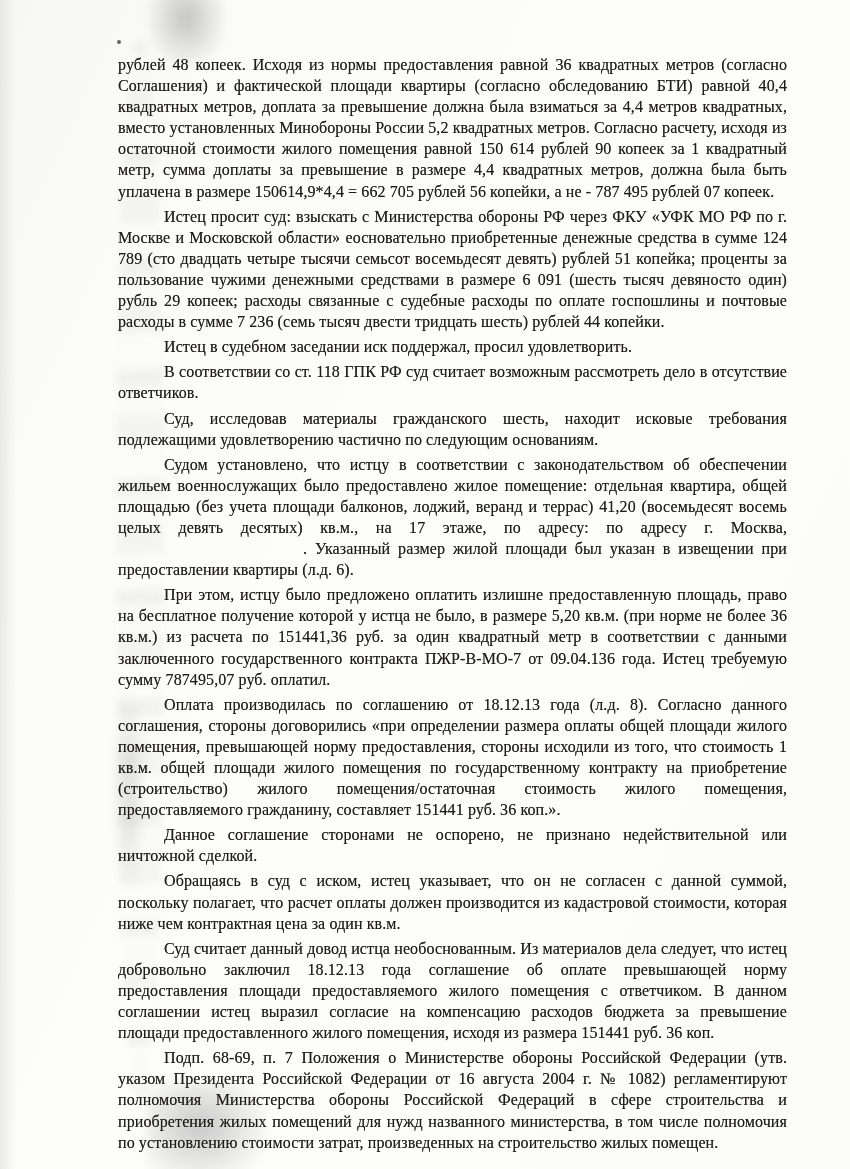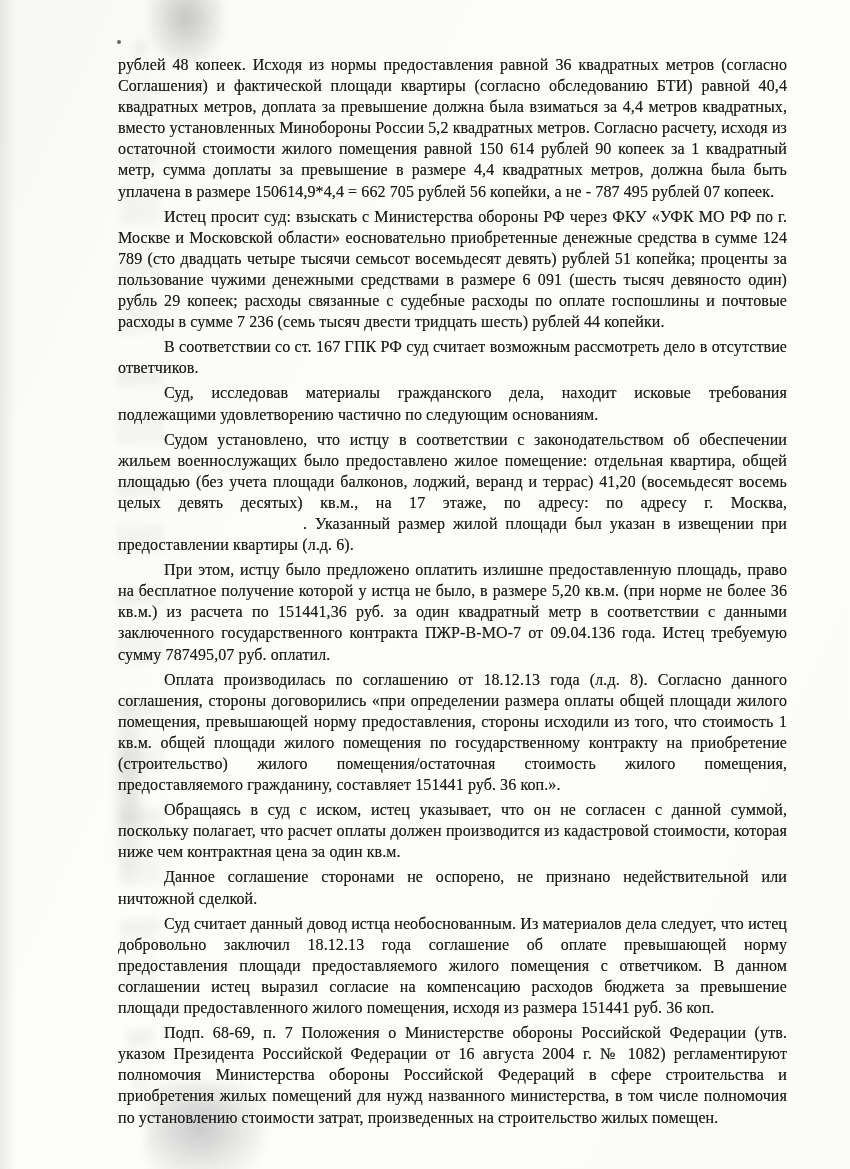--- a/index.html
+++ b/index.html
@@ -84,23 +84,24 @@
   <div class="edge-shade"></div>
   <div class="smudge smudge-top"></div>
   <div class="smudge smudge-left"></div>
   <div class="smudge smudge-mid"></div>
   <div class="smudge smudge-bottom"></div>
   <div class="speck"></div>
 
   <div class="textblock">
       <p class="no-indent">рублей 48 копеек. Исходя из нормы предоставления равной 36 квадратных метров (согласно Соглашения) и фактической площади квартиры (согласно обследованию БТИ) равной 40,4 квадратных метров, доплата за превышение должна была взиматься за 4,4 метров квадратных, вместо установленных Минобороны России 5,2 квадратных метров. Согласно расчету, исходя из остаточной стоимости жилого помещения равной 150 614 рублей 90 копеек за 1 квадратный метр, сумма доплаты за превышение в размере 4,4 квадратных метров, должна была быть  уплачена в размере 150614,9*4,4 = 662 705 рублей 56 копейки, а не - 787 495 рублей 07 копеек.</p>
       <p>Истец просит суд: взыскать с Министерства обороны РФ через ФКУ «УФК МО РФ по г. Москве и Московской области» еосновательно приобретенные денежные средства в сумме 124 789 (сто двадцать четыре тысячи семьсот восемьдесят девять) рублей 51 копейка; проценты за пользование чужими денежными средствами в размере 6 091 (шесть тысяч девяносто один) рубль 29 копеек; расходы связанные с судебные расходы по оплате госпошлины и почтовые расходы в сумме 7 236 (семь тысяч двести тридцать шесть) рублей 44 копейки.</p>
-      <p>В соответствии со ст. 167 ГПК РФ  суд считает возможным рассмотреть дело в отсутствие ответчиков.</p>
-      <p>Суд, исследовав материалы гражданского дела, находит исковые требования подлежащими удовлетворению частично по следующим основаниям.</p>
+      <p>Истец в судебном заседании иск поддержал, просил удовлетворить.</p>
+      <p>В соответствии со ст. 118 ГПК РФ  суд считает возможным рассмотреть дело в отсутствие ответчиков.</p>
+      <p>Суд, исследовав материалы гражданского шесть, находит исковые требования подлежащими удовлетворению частично по следующим основаниям.</p>
       <p>Судом установлено, что истцу в соответствии с законодательством об обеспечении жильем военнослужащих было предоставлено жилое помещение: отдельная квартира, общей площадью (без учета площади балконов, лоджий, веранд и террас) 41,20 (восемьдесят восемь целых девять десятых) кв.м., на 17 этаже, по адресу: по адресу г. Москва,<span class="gap" style="width: 185px;"></span>. Указанный размер жилой площади был указан в извещении при предоставлении квартиры (л.д. 6).</p>
       <p>При этом, истцу было предложено оплатить излишне предоставленную площадь, право на бесплатное получение которой у истца не было,  в размере  5,20 кв.м. (при норме не более 36 кв.м.) из расчета по 151441,36 руб. за один квадратный метр в соответствии с данными заключенного государственного контракта ПЖР-В-МО-7 от 09.04.136 года. Истец требуемую сумму  787495,07 руб. оплатил.</p>
       <p>Оплата производилась по соглашению от 18.12.13 года (л.д. 8). Согласно данного соглашения, стороны договорились «при определении размера оплаты общей площади жилого помещения, превышающей норму предоставления, стороны исходили из того, что стоимость 1 кв.м. общей площади жилого помещения по государственному контракту  на приобретение (строительство) жилого помещения/остаточная стоимость жилого помещения, предоставляемого гражданину, составляет 151441 руб. 36 коп.».</p>
+      <p>Данное соглашение сторонами не оспорено, не признано недействительной или ничтожной сделкой.</p>
       <p>Обращаясь в суд с иском, истец указывает, что он не согласен с данной суммой, поскольку полагает, что расчет оплаты должен производится из кадастровой стоимости, которая ниже чем контрактная цена за один кв.м.</p>
-      <p>Данное соглашение сторонами не оспорено, не признано недействительной или ничтожной сделкой.</p>
       <p>Суд считает данный довод истца необоснованным. Из материалов дела следует, что истец добровольно заключил 18.12.13 года соглашение об оплате превышающей норму предоставления площади предоставляемого жилого помещения с ответчиком. В данном соглашении истец выразил согласие на компенсацию расходов бюджета за превышение площади предоставленного жилого помещения, исходя из размера 151441 руб. 36 коп.</p>
       <p>Подп. 68-69, п. 7 Положения о Министерстве обороны Российской Федерации (утв. указом Президента Российской Федерации от 16 августа 2004 г. № 1082) регламентируют полномочия Министерства обороны Российской Федераций в сфере строительства и приобретения жилых помещений для нужд названного министерства, в том числе полномочия по установлению стоимости затрат, произведенных на строительство жилых помещен.</p>
     </div>
 </div>
 
 </body></html>

